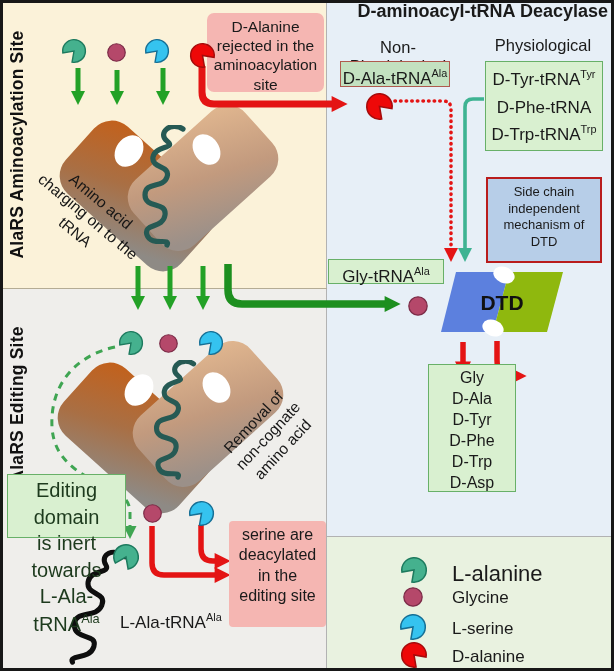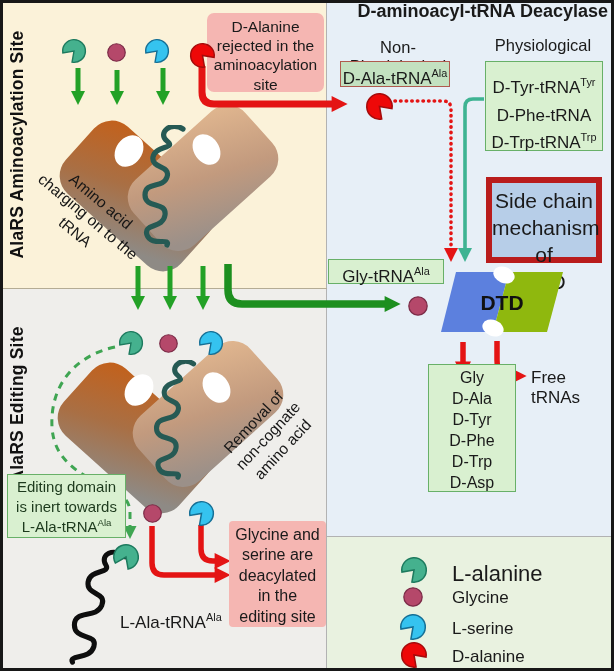--- a/index.html
+++ b/index.html
@@ -14,21 +14,21 @@
   html,body{margin:0;padding:0;background:#ffffff;}
   .canvas{position:relative;width:614px;height:671px;font-family:"Liberation Sans",sans-serif;color:#1a1a1a;overflow:hidden;background:#fff;}
   .abs{position:absolute;}
   .quad{position:absolute;}
   .frame{position:absolute;left:0;top:0;right:0;bottom:0;border:3px solid #171717;pointer-events:none;z-index:10;}
   .divider{position:absolute;background:#b2b2b2;z-index:2;}
   .vlabel{position:absolute;font-weight:bold;font-size:17.5px;letter-spacing:.2px;color:#111;text-align:center;transform:rotate(-90deg);z-index:4;white-space:nowrap;}
   .rotcap{position:absolute;font-size:15.5px;line-height:1.28;text-align:center;z-index:4;color:#161616;}
   .pinkbox{position:absolute;background:var(--pink-callout);border-radius:7px;text-align:center;z-index:4;font-size:15.5px;line-height:1.24;padding-top:4px;box-sizing:border-box;}
   .greenbox{position:absolute;background:var(--green-box);border:1.4px solid var(--green-box-border);text-align:center;z-index:4;box-sizing:border-box;}
-  .bluebox{position:absolute;background:var(--blue-box);border:6px solid #b91c1c;text-align:center;z-index:4;box-sizing:border-box;font-size:21px;line-height:1.28;padding-top:5px;}
+  .bluebox{position:absolute;background:var(--blue-box);border:2px solid #b91c1c;text-align:center;z-index:4;box-sizing:border-box;font-size:13px;line-height:1.28;padding-top:5px;}
   .lobe{position:absolute;border-radius:24px;z-index:2;}
   .notch{position:absolute;background:#fff;border-radius:50%;z-index:3;}
   .squig{position:absolute;z-index:3;}
   .aa{position:absolute;z-index:5;}
   .aa .l-shape{fill:var(--aa-l-alanine);stroke:#1d7a5e;stroke-width:1.3;}
   .aa.ser .l-shape{fill:var(--aa-l-serine);stroke:#156f95;}
   .aa.dal .d-shape{fill:var(--aa-d-alanine);stroke:#a50b0b;stroke-width:1.3;}
   .aa.gly circle{fill:var(--aa-glycine);stroke:#7c2c48;stroke-width:1.4;}
   .arrows{position:absolute;left:0;top:0;z-index:3;}
   .txt{position:absolute;z-index:4;}
@@ -123,68 +123,67 @@
     <div>amino acid</div>
   </div>
 
   <div class="pinkbox" style="left:207px;top:13px;width:117px;height:79px;">
     <div>D-Alanine</div>
     <div>rejected in the</div>
     <div>aminoacylation</div>
     <div>site</div>
   </div>
   <div class="pinkbox" style="left:229px;top:521px;width:97px;height:106px;border-radius:4px;font-size:16px;line-height:1.28;">
-    <div>Glycine and</div>
     <div>serine are</div>
     <div>deacylated</div>
     <div>in the</div>
     <div>editing site</div>
   </div>
 
-  <div class="greenbox" style="left:7px;top:474px;width:119px;height:64px;font-size:15px;line-height:1.33;padding-top:2px;color:#1d3a1d;">
+  <div class="greenbox" style="left:7px;top:474px;width:119px;height:64px;font-size:20px;line-height:1.33;padding-top:2px;color:#1d3a1d;">
     <div>Editing domain</div>
     <div>is inert towards</div>
     <div><span>L-Ala-tRNA</span><sup>Ala</sup></div>
   </div>
 
   <div class="txt" style="left:120px;top:611px;font-size:17px;"><span>L-Ala-tRNA</span><sup>Ala</sup></div>
 
   <div class="txt" style="left:330px;top:1px;width:278px;text-align:right;font-weight:bold;font-size:18px;">D-aminoacyl-tRNA Deacylase</div>
   <div class="txt" style="left:332px;top:38px;width:132px;text-align:center;font-size:16.5px;">Non-Physiological</div>
   <div class="txt" style="left:480px;top:36px;width:126px;text-align:center;font-size:16.5px;">Physiological</div>
 
   <div class="greenbox" style="left:340px;top:61px;width:110px;height:26px;background:var(--dala-box-fill);border:1.5px solid var(--dala-box-border);font-size:17px;line-height:23px;">
     <span>D-Ala-tRNA</span><sup>Ala</sup>
   </div>
 
-  <div class="greenbox" style="left:485px;top:61px;width:118px;height:90px;font-size:17px;line-height:22px;padding-top:9px;">
+  <div class="greenbox" style="left:485px;top:61px;width:118px;height:90px;font-size:17px;line-height:22px;padding-top:1px;">
     <div><span>D-Tyr-tRNA</span><sup>Tyr</sup></div>
     <div><span>D-Phe-tRNA</span><sup></sup></div>
     <div><span>D-Trp-tRNA</span><sup>Trp</sup></div>
   </div>
 
   <div class="bluebox" style="left:486px;top:177px;width:116px;height:86px;">
     <div>Side chain</div>
+    <div>independent</div>
     <div>mechanism of</div>
     <div>DTD</div>
   </div>
 
   <div class="greenbox" style="left:328px;top:259px;width:116px;height:25px;font-size:17px;line-height:22px;">
     <span>Gly-tRNA</span><sup>Ala</sup>
   </div>
 
   <svg class="abs" style="left:436px;top:266px;z-index:4;" width="132" height="72" viewBox="0 0 132 72">
     <polygon points="20,6 73,6 57,66 5,66" style="fill:var(--dtd-blue)"></polygon>
     <polygon points="73,6 127,6 111,66 57,66" style="fill:var(--dtd-green)"></polygon>
     <ellipse cx="68" cy="9" rx="11" ry="8" fill="#fff" transform="rotate(22 68 9)"></ellipse>
     <ellipse cx="57" cy="62" rx="11" ry="8" fill="#fff" transform="rotate(22 57 62)"></ellipse>
     <text x="66" y="44" text-anchor="middle" font-family="Liberation Sans, sans-serif" font-size="21" font-weight="bold" fill="#111">DTD</text>
   </svg>
 
-  <div class="txt" style="left:531px;top:368px;font-size:17px;">Free tRNAs</div>
 
   <div class="greenbox" style="left:428px;top:364px;width:88px;height:128px;font-size:16px;line-height:21px;padding-top:2px;">
     <div>Gly</div>
     <div>D-Ala</div>
     <div>D-Tyr</div>
     <div>D-Phe</div>
     <div>D-Trp</div>
     <div>D-Asp</div>
   </div>
 

